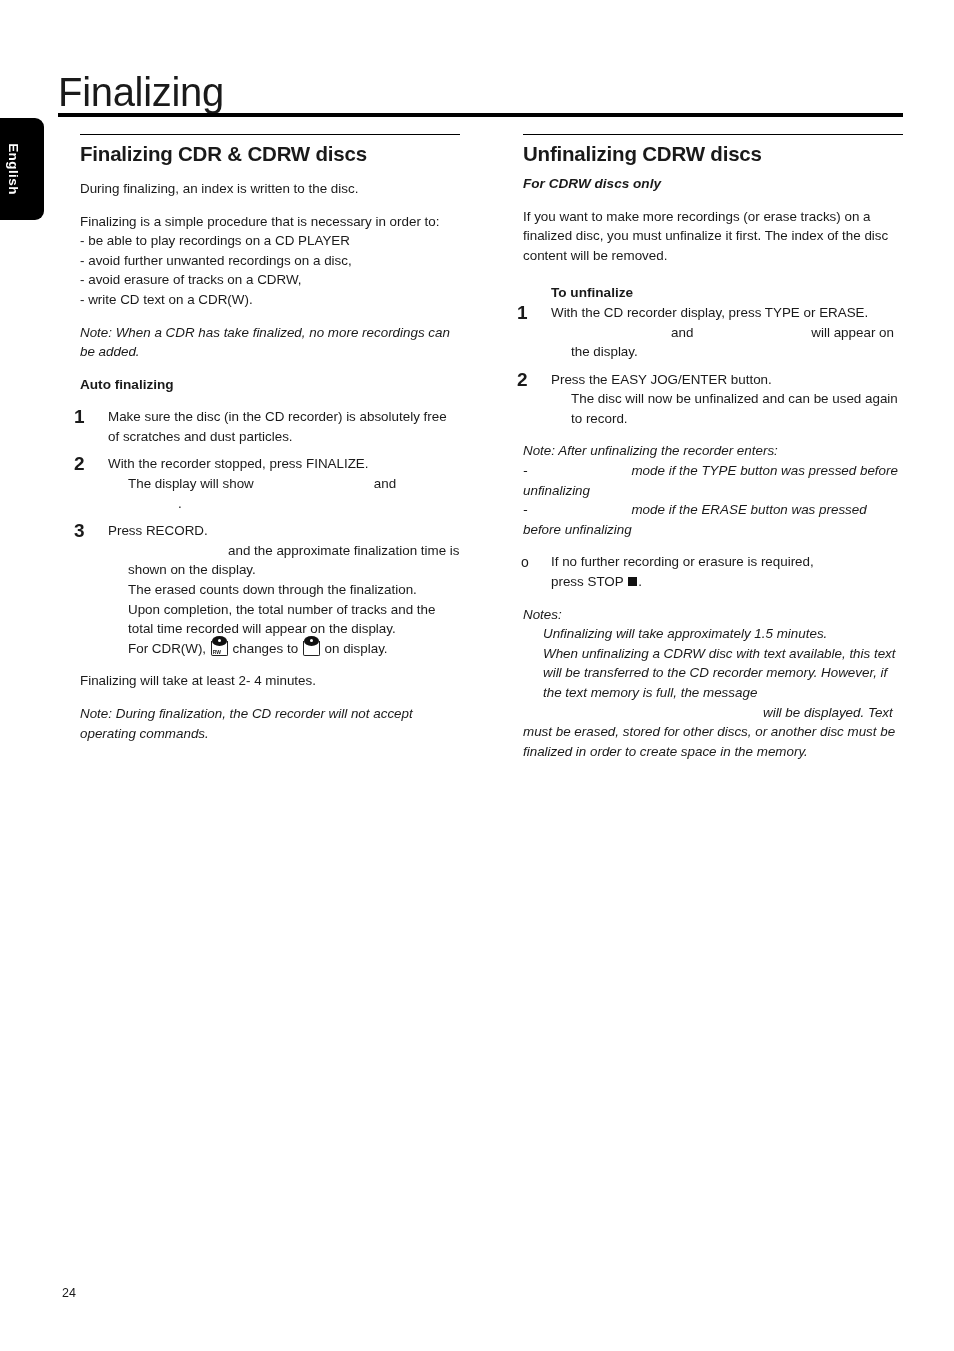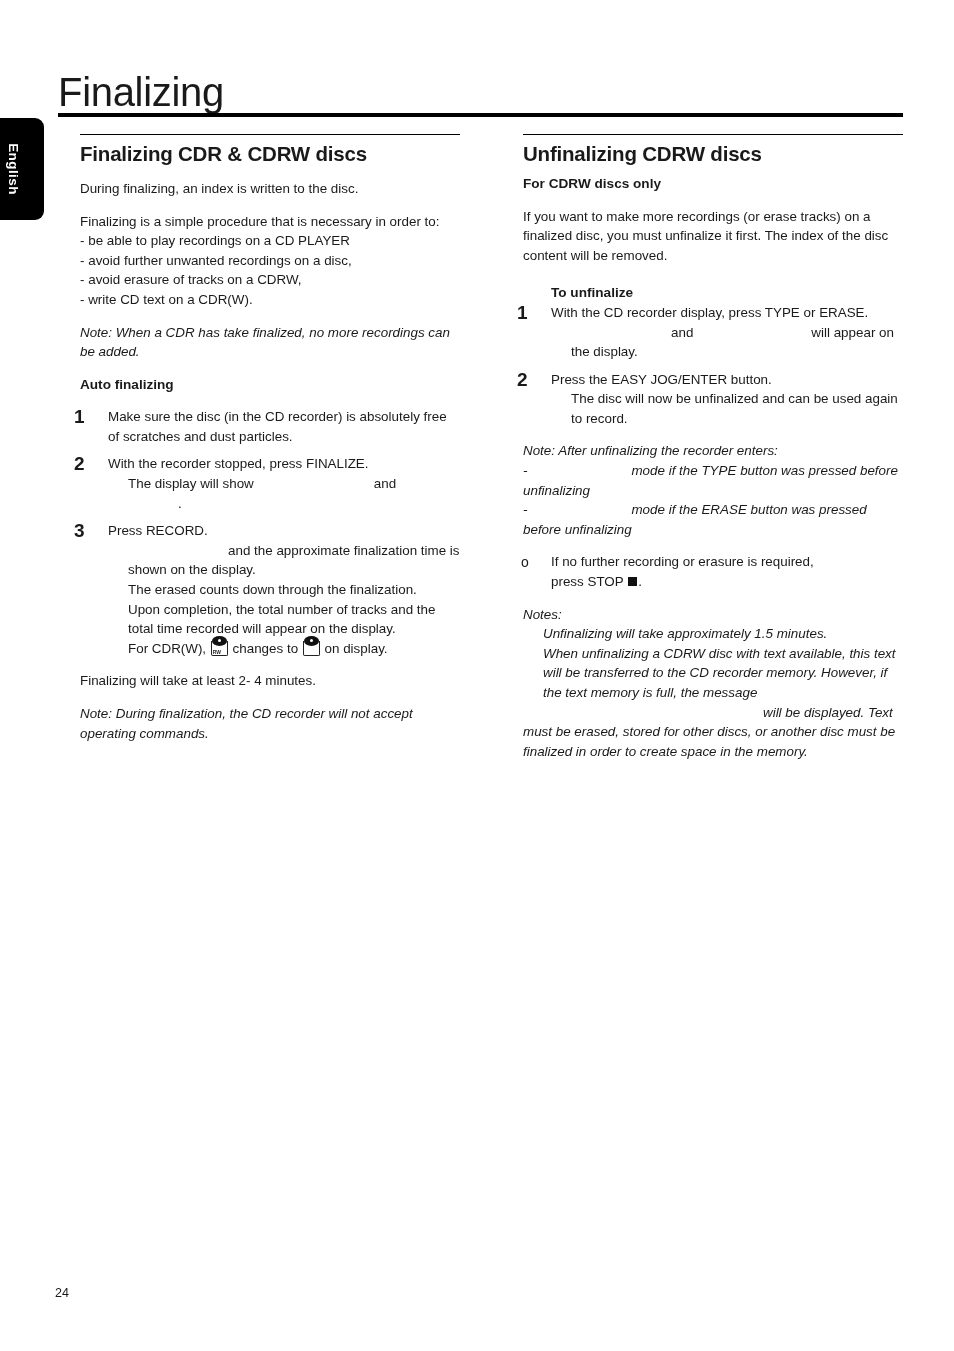--- a/index.html
+++ b/index.html
@@ -55,21 +55,21 @@
     font-size:13.4px;line-height:19.6px;
   }
   .col-right .body{margin-left:4px;}
 
   p{margin:0;}
   .sp{height:13px;}
   .sp-sm{height:8px;}
   .sp-lg{height:18px;}
 
   .it{font-style:italic;}
-  .subhead{font-weight:bold;font-size:13.6px;}
+  .subhead{font-weight:bold;font-style:italic;font-size:13.6px;}
   .bold-head{font-weight:bold;font-size:13.6px;}
 
   
   .step{position:relative;padding-left:28px;}
   .step .num{
     position:absolute;left:-6px;top:-1px;
     font-size:19px;font-weight:bold;line-height:21px;
   }
   .step .bullet{
     position:absolute;left:-2px;top:1px;
@@ -101,21 +101,21 @@
     font-size:5px;font-weight:bold;color:#222;
     letter-spacing:-.2px;line-height:6px;
   }
   .stopsq{
     display:inline-block;width:9px;height:9px;
     background:#111;vertical-align:0px;margin:0 1px;
   }
 
   
   .page-num{
-    position:absolute;left:55px;top:1286px;
+    position:absolute;left:62px;top:1286px;
     font-size:12.5px;
     text-align:right;
   }
 </style>
 </head>
 <body>
 
 <div class="page">
 
   <div class="lang-tab">

